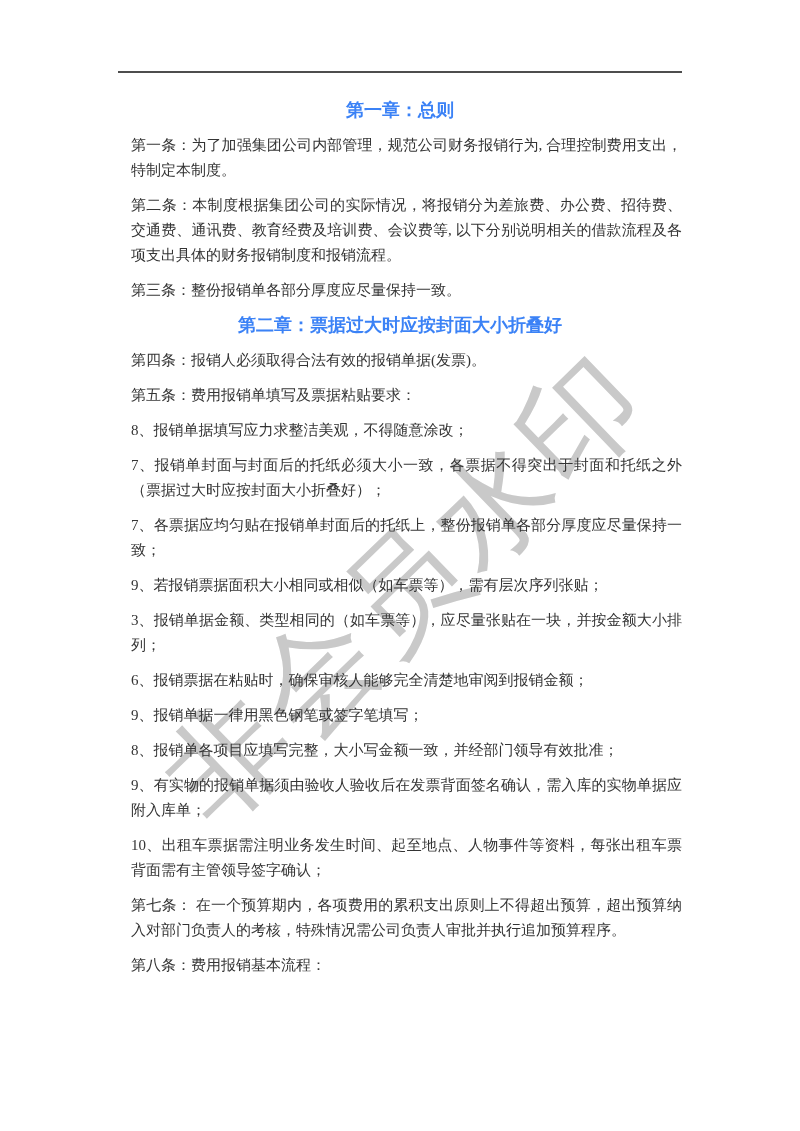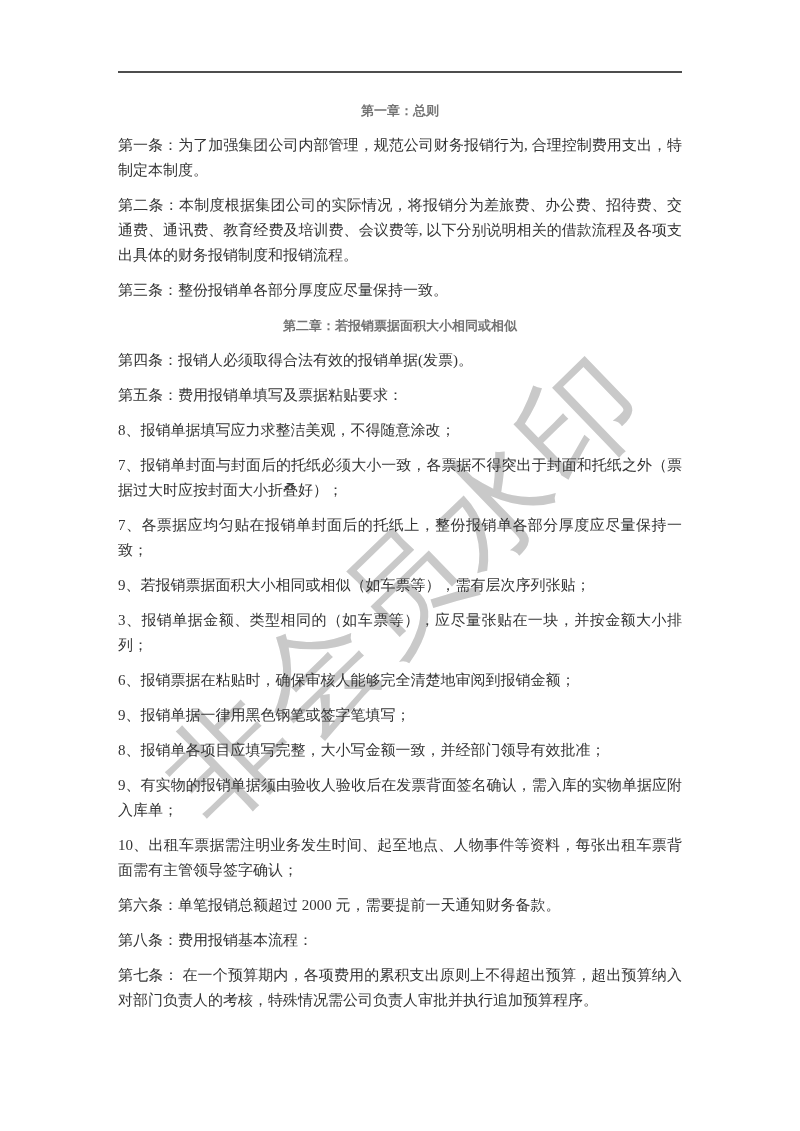--- a/index.html
+++ b/index.html
@@ -38,29 +38,29 @@
     color: #343434;
     font-size: 15px;
     line-height: 25px;
   }
   .rule {
     border: none;
     border-top: 2px solid #4d4d4d;
     margin: 0 0 25px 0;
   }
   h3.chapter {
-    font-size: 13px;
+    font-size: 18px;
     font-weight: bold;
-    color: #737373;
+    color: #3b82f6;
     text-align: center;
     line-height: 25px;
     margin: 0 0 10px 0;
   }
   p.para {
-    margin: 0 0 10px 0;
+    margin: 0 0 10px 13px;
     text-align: justify;
     text-justify: inter-ideograph;
   }
 </style>
 </head>
 <body>
 
 <div class="page">
 
   <div class="watermark" style="color: rgb(201, 201, 201);">非会员水印</div>
@@ -68,34 +68,33 @@
   <div class="content" style="color: rgb(52, 52, 52);">
 
     <hr class="rule">
 
     <h3 class="chapter">第一章：总则</h3>
 
     <p class="para">第一条：为了加强集团公司内部管理，规范公司财务报销行为, 合理控制费用支出，特制定本制度。</p>
     <p class="para">第二条：本制度根据集团公司的实际情况，将报销分为差旅费、办公费、招待费、交通费、通讯费、教育经费及培训费、会议费等, 以下分别说明相关的借款流程及各项支出具体的财务报销制度和报销流程。</p>
     <p class="para">第三条：整份报销单各部分厚度应尽量保持一致。</p>
 
-    <h3 class="chapter">第二章：若报销票据面积大小相同或相似</h3>
+    <h3 class="chapter">第二章：票据过大时应按封面大小折叠好</h3>
 
     <p class="para">第四条：报销人必须取得合法有效的报销单据(发票)。</p>
     <p class="para">第五条：费用报销单填写及票据粘贴要求：</p>
 
     <p class="para">8、报销单据填写应力求整洁美观，不得随意涂改；</p>
     <p class="para">7、报销单封面与封面后的托纸必须大小一致，各票据不得突出于封面和托纸之外（票据过大时应按封面大小折叠好）；</p>
     <p class="para">7、各票据应均匀贴在报销单封面后的托纸上，整份报销单各部分厚度应尽量保持一致；</p>
     <p class="para">9、若报销票据面积大小相同或相似（如车票等），需有层次序列张贴；</p>
     <p class="para">3、报销单据金额、类型相同的（如车票等），应尽量张贴在一块，并按金额大小排列；</p>
     <p class="para">6、报销票据在粘贴时，确保审核人能够完全清楚地审阅到报销金额；</p>
     <p class="para">9、报销单据一律用黑色钢笔或签字笔填写；</p>
     <p class="para">8、报销单各项目应填写完整，大小写金额一致，并经部门领导有效批准；</p>
     <p class="para">9、有实物的报销单据须由验收人验收后在发票背面签名确认，需入库的实物单据应附入库单；</p>
     <p class="para">10、出租车票据需注明业务发生时间、起至地点、人物事件等资料，每张出租车票背面需有主管领导签字确认；</p>
 
-    <p class="para">第六条：单笔报销总额超过 2000 元，需要提前一天通知财务备款。</p>
+    <p class="para">第七条： 在一个预算期内，各项费用的累积支出原则上不得超出预算，超出预算纳入对部门负责人的考核，特殊情况需公司负责人审批并执行追加预算程序。</p>
     <p class="para">第八条：费用报销基本流程：</p>
-    <p class="para">第七条： 在一个预算期内，各项费用的累积支出原则上不得超出预算，超出预算纳入对部门负责人的考核，特殊情况需公司负责人审批并执行追加预算程序。</p>
 
   </div>
 </div>
 
 </body></html>

